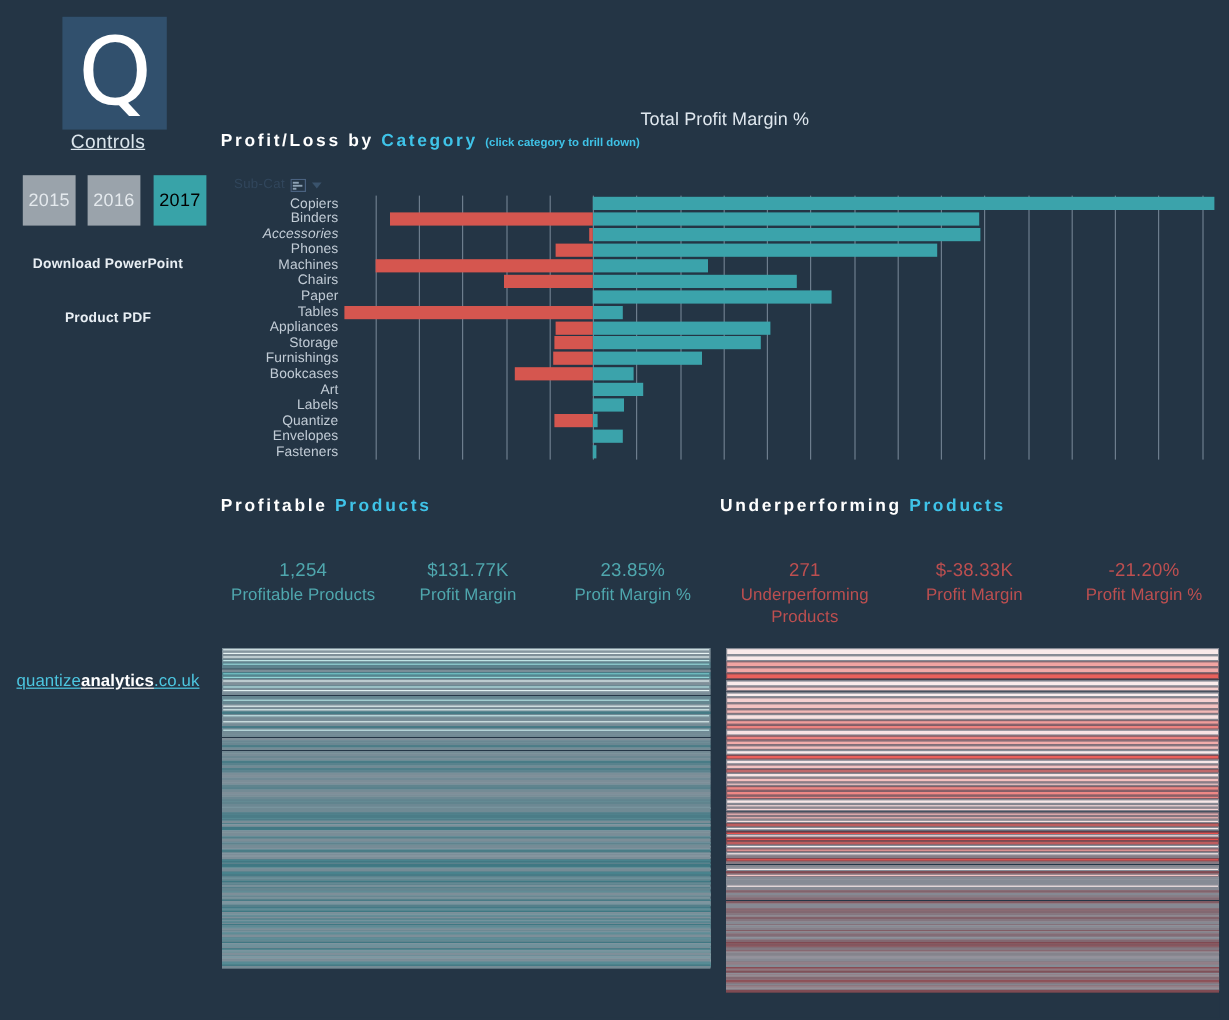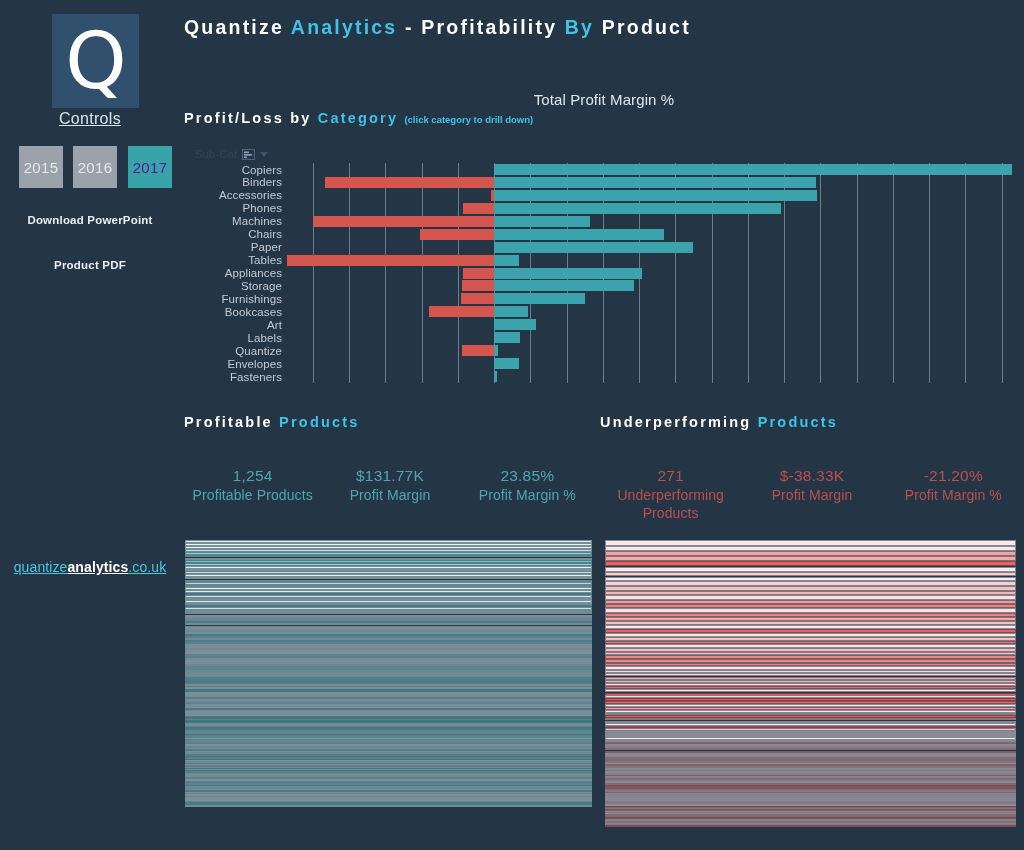--- a/index.html
+++ b/index.html
@@ -23,21 +23,21 @@
     position: absolute; left: 0; top: 110px; width: 180px; text-align: center;
     color: #dbe5ec; font-size: 16px; text-decoration: underline; letter-spacing: .3px;
   }
   #year-row { position: absolute; left: 19px; top: 146px; width: 160px; height: 42px; }
   .year-btn {
     position: absolute; top: 0; width: 44px; height: 42px;
     display: flex; align-items: center; justify-content: center;
     color: #e8eef3; font-size: 15px; letter-spacing: .3px; cursor: pointer;
   }
   .year-btn.off { background: #9aa3ab; color: #e4e9ed; }
-  .year-btn.on  { background: #38a3a8; color: #4c1d95; }
+  .year-btn.on  { background: #38a3a8; color: #000000; }
   #y2015 { left: 0px; } #y2016 { left: 54px; } #y2017 { left: 109px; }
   #dl-ppt, #dl-pdf {
     position: absolute; width: 180px; text-align: center;
     color: #e9eff4; font-size: 11.5px; font-weight: bold; letter-spacing: .2px; cursor: pointer;
   }
   #dl-ppt { top: 214px; }
   #dl-pdf { top: 259px; }
   #site-link {
     position: absolute; left: 0; top: 559px; width: 180px; text-align: center;
     font-size: 14px; letter-spacing: .1px; cursor: pointer;
@@ -119,28 +119,20 @@
       <div class="year-btn off" id="y2016">2016</div>
       <div class="year-btn on" id="y2017">2017</div>
     </div>
     <div id="dl-ppt">Download PowerPoint</div>
     <div id="dl-pdf">Product PDF</div>
     <div id="site-link">
       <span class="c">quantize</span><span class="w">analytics</span><span class="c">.co.uk</span>
     </div>
   </div>
 
-  <div id="title">
-    <span class="tw">Quantize</span>
-    <span class="tc">Analytics</span>
-    <span class="tw">-</span>
-    <span class="tw">Profitability</span>
-    <span class="tc">By</span>
-    <span class="tw">Product</span>
-  </div>
   <div id="subtitle">
     <span class="tw">Profit/Loss</span>
     <span class="tw">by</span>
     <span class="tc">Category</span>
     <span id="drill-hint">(click category to drill down)</span>
   </div>
 
   <div id="kpi-top">
     <div class="kpi">
       <div class="l">Total Profit Margin %</div>
@@ -154,21 +146,21 @@
         <rect x="0.5" y="0.5" width="12" height="10" fill="none" stroke="#4a6280"></rect>
         <rect x="2" y="2.5" width="5" height="1.6" fill="#8ea2b5"></rect>
         <rect x="2" y="5" width="8" height="1.6" fill="#8ea2b5"></rect>
         <rect x="2" y="7.5" width="3" height="1.6" fill="#8ea2b5"></rect>
       </svg>
       <span class="caret-dn"></span>
     </div>
     <div id="cat-labels">
         <div class="cat-lbl" style="top: 0.5px;">Copiers</div>
         <div class="cat-lbl" style="top: 13.4px;">Binders</div>
-        <div class="cat-lbl" style="top: 26.4px;">Accessories</div>
+        <div class="cat-lbl" style="top: 26.4px; font-style: italic;">Accessories</div>
         <div class="cat-lbl" style="top: 39.3px;">Phones</div>
         <div class="cat-lbl" style="top: 52.2px;">Machines</div>
         <div class="cat-lbl" style="top: 65.2px;">Chairs</div>
         <div class="cat-lbl" style="top: 78.1px;">Paper</div>
         <div class="cat-lbl" style="top: 91.1px;">Tables</div>
         <div class="cat-lbl" style="top: 104px;">Appliances</div>
         <div class="cat-lbl" style="top: 116.9px;">Storage</div>
         <div class="cat-lbl" style="top: 129.9px;">Furnishings</div>
         <div class="cat-lbl" style="top: 142.8px;">Bookcases</div>
         <div class="cat-lbl" style="top: 155.8px;">Art</div>

